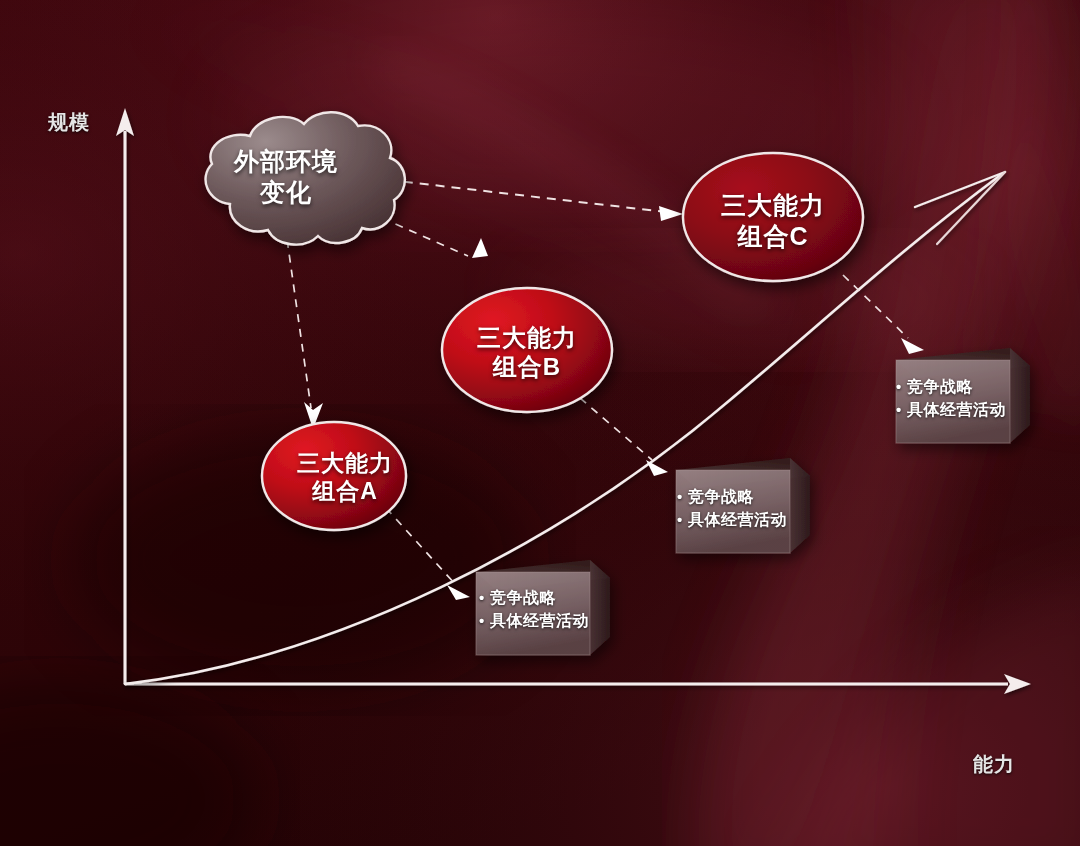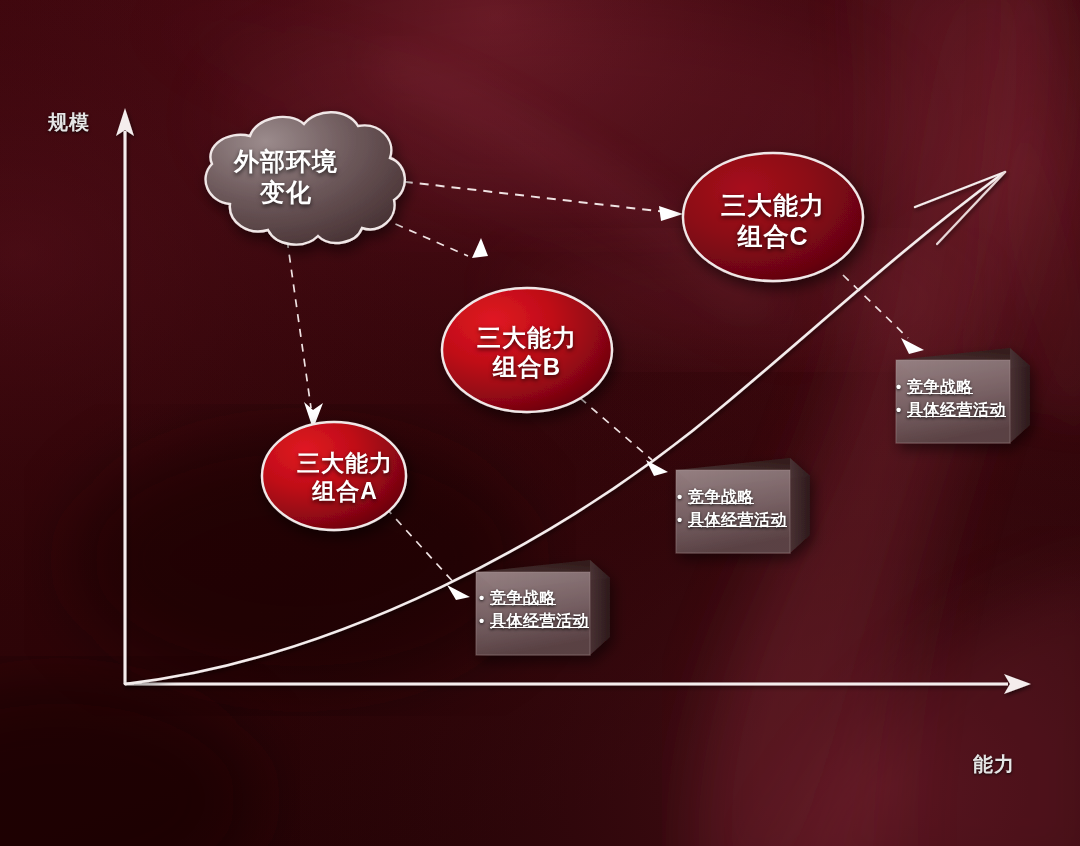--- a/index.html
+++ b/index.html
@@ -71,21 +71,20 @@
   .callout {
     position: absolute;
     color: #ffffff;
     font-weight: bold;
     font-size: 16px;
     line-height: 1.45;
     letter-spacing: .5px;
     white-space: nowrap;
     pointer-events: none;
     text-shadow: 0 1px 3px rgba(0,0,0,.8);
-    text-decoration: underline;
   }
   .callout .li { display: block; }
   .callout .li::before {
     content: "\2022";
     display: inline-block;
     width: 11px;
     font-size: 15px;
   }
   #callout-1-text { left: 479px; top: 586px; }
   #callout-2-text { left: 677px; top: 485px; }

